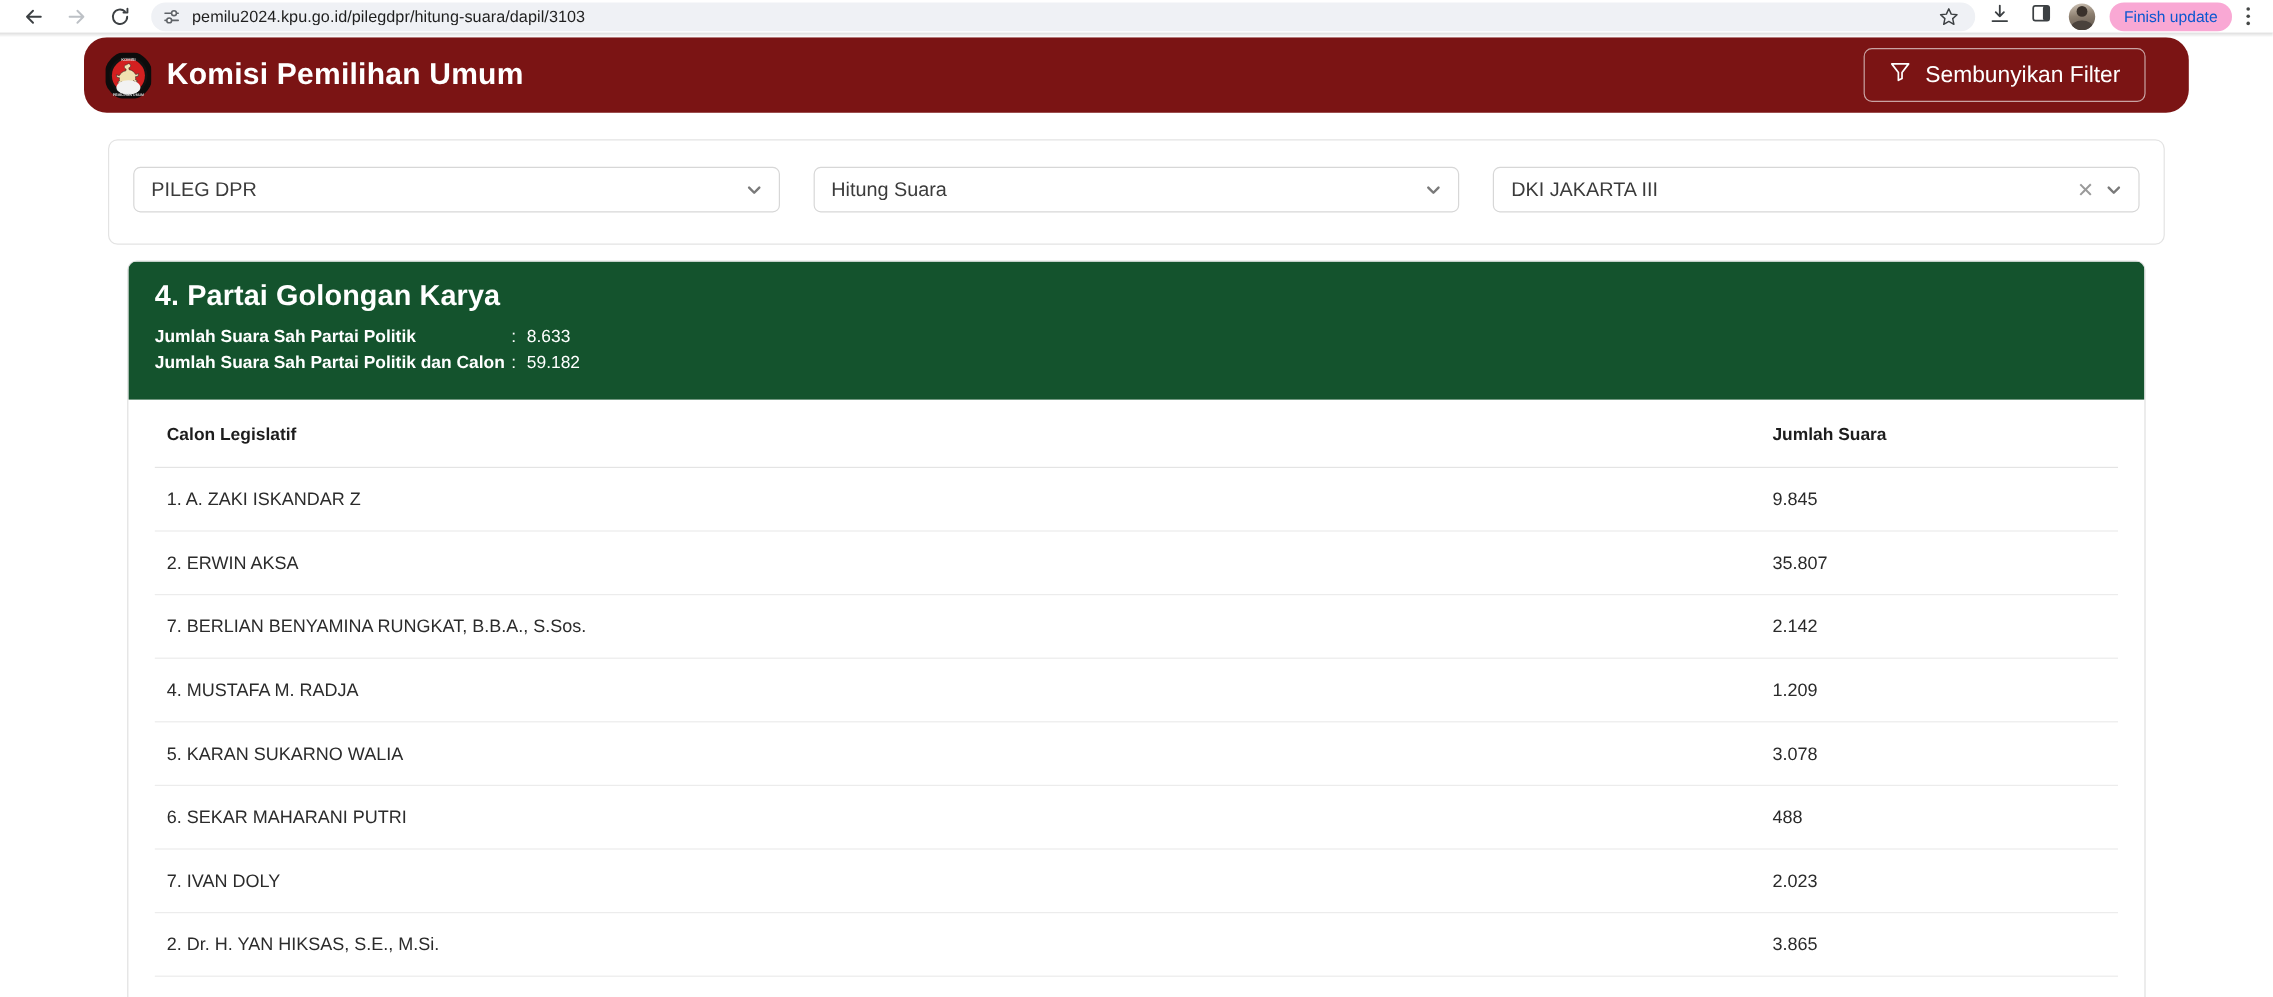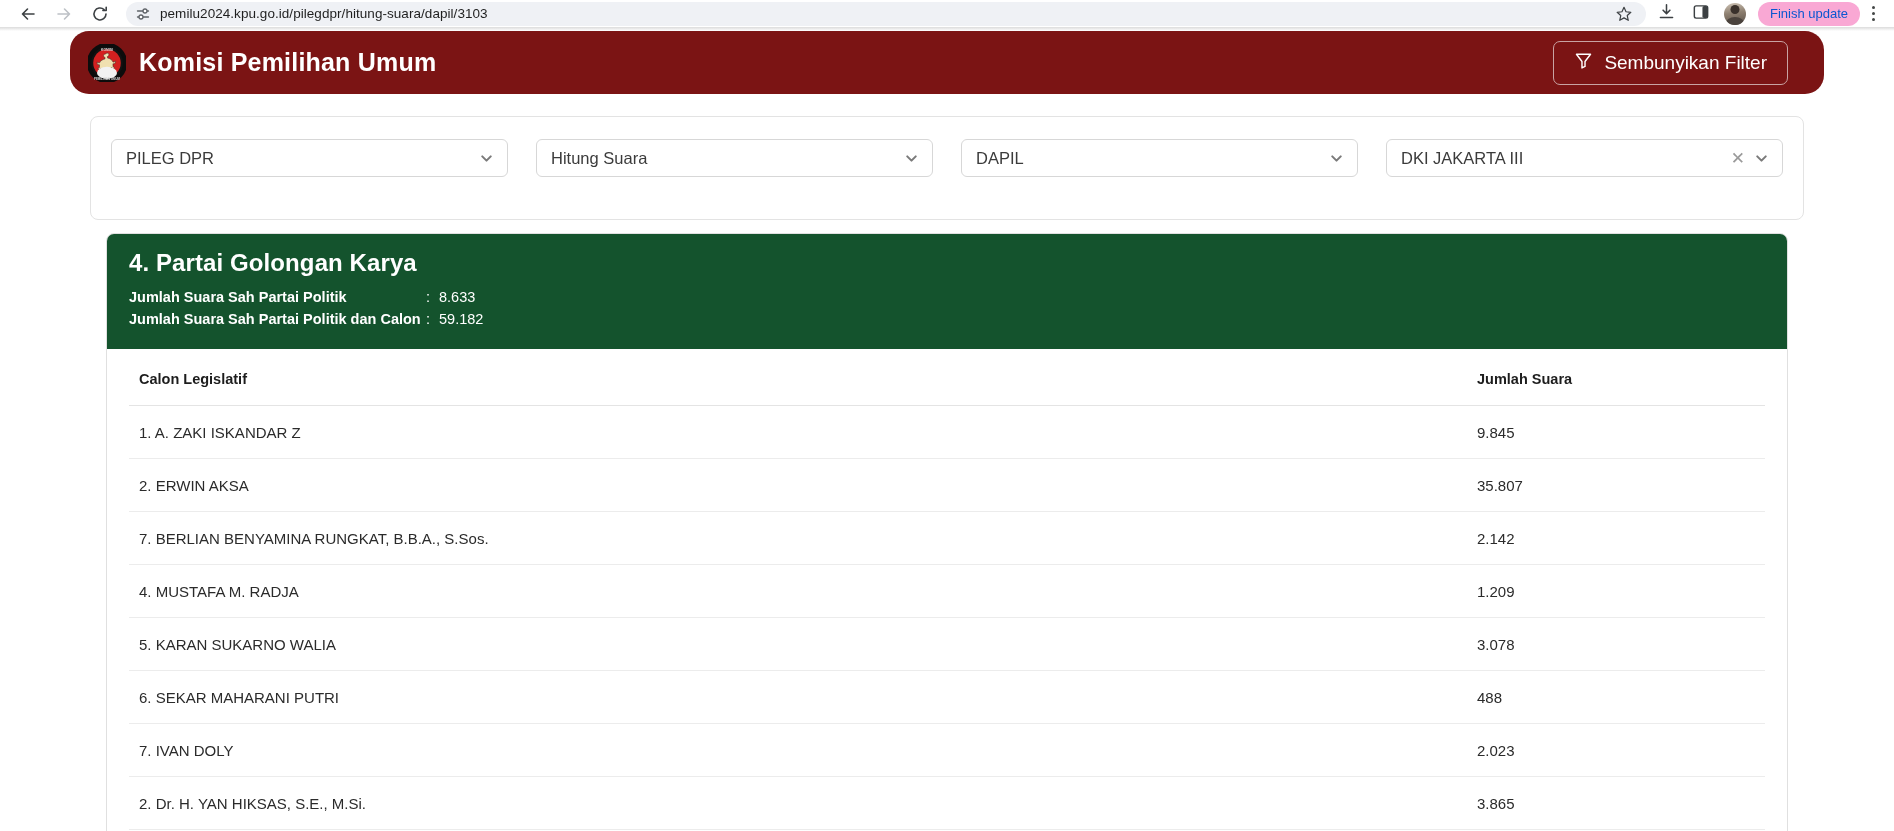--- a/index.html
+++ b/index.html
@@ -200,21 +200,21 @@
     cursor: pointer;
     font-family: "Liberation Sans", sans-serif;
   }
 
   
   .filter-card {
     margin: 22px 20px 0 20px;
     border: 1px solid #e3e3e3;
     border-radius: 8px;
     background: #fff;
-    padding: 22px 20px 42px 20px;
+    padding: 22px 20px 26px 20px;
     display: flex;
     gap: 28px;
   }
   .select-box {
     flex: 1 1 0;
     height: 38px;
     border: 1px solid #d7d7d7;
     border-radius: 6px;
     background: #fff;
     display: flex;
@@ -412,28 +412,20 @@
 
       <div class="select-box">
         <span class="select-value">Hitung Suara</span>
         <span class="chev">
           <svg width="17" height="17" viewBox="0 0 20 20">
               <path d="M5 7.5l5 5 5-5" fill="none" stroke="#7a7a7a" stroke-width="2.4" stroke-linecap="round" stroke-linejoin="round"></path>
             </svg>
         </span>
       </div>
 
-      <div class="select-box">
-        <span class="select-value">DAPIL</span>
-        <span class="chev">
-          <svg width="17" height="17" viewBox="0 0 20 20">
-              <path d="M5 7.5l5 5 5-5" fill="none" stroke="#7a7a7a" stroke-width="2.4" stroke-linecap="round" stroke-linejoin="round"></path>
-            </svg>
-        </span>
-      </div>
 
       <div class="select-box">
         <span class="select-value">DKI JAKARTA III</span>
         <span class="clear-x">✕</span>
         <span class="chev">
           <svg width="17" height="17" viewBox="0 0 20 20">
               <path d="M5 7.5l5 5 5-5" fill="none" stroke="#7a7a7a" stroke-width="2.4" stroke-linecap="round" stroke-linejoin="round"></path>
             </svg>
         </span>
       </div>

